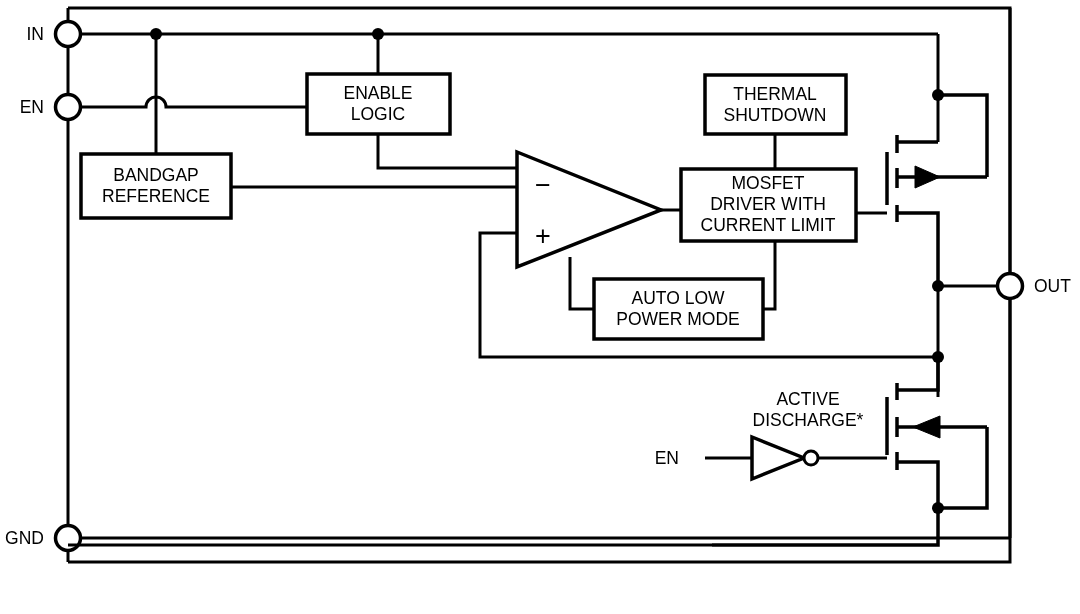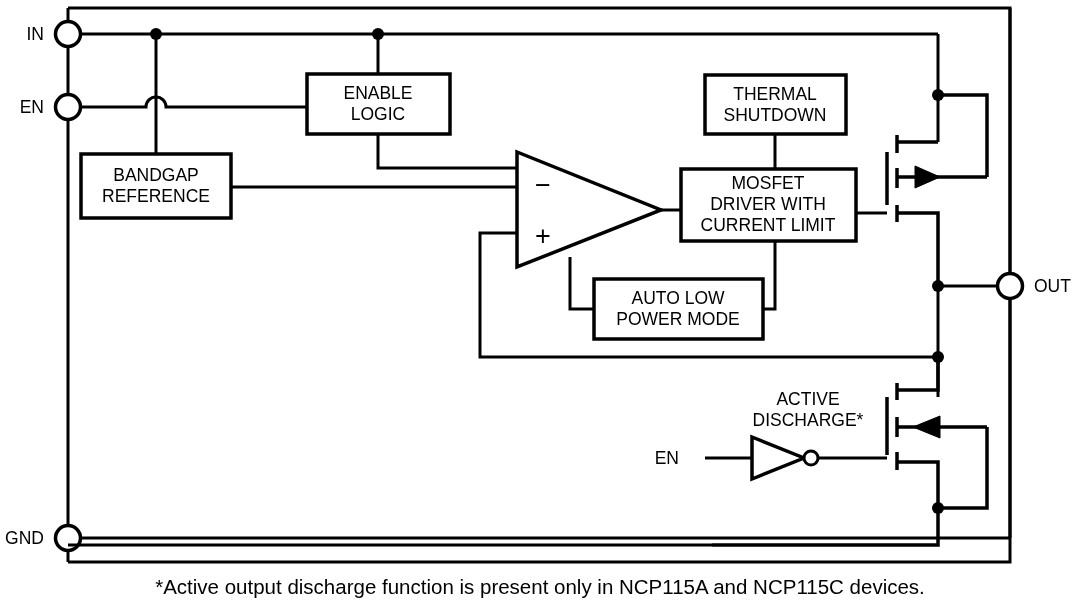--- a/index.html
+++ b/index.html
@@ -183,15 +183,14 @@
       <circle cx="156" cy="34" r="6"></circle>
       <circle cx="378" cy="34" r="6"></circle>
       <circle cx="938" cy="95" r="6"></circle>
       <circle cx="938" cy="286" r="6"></circle>
       <circle cx="938" cy="357" r="6"></circle>
       <circle cx="938" cy="508" r="6"></circle>
     </g>
 
   </svg>
 
-  <div class="caption">*Active output discharge function is present only in NCP115A and NCP115C devices.</div>
 
 </div>
 
 </body></html>

